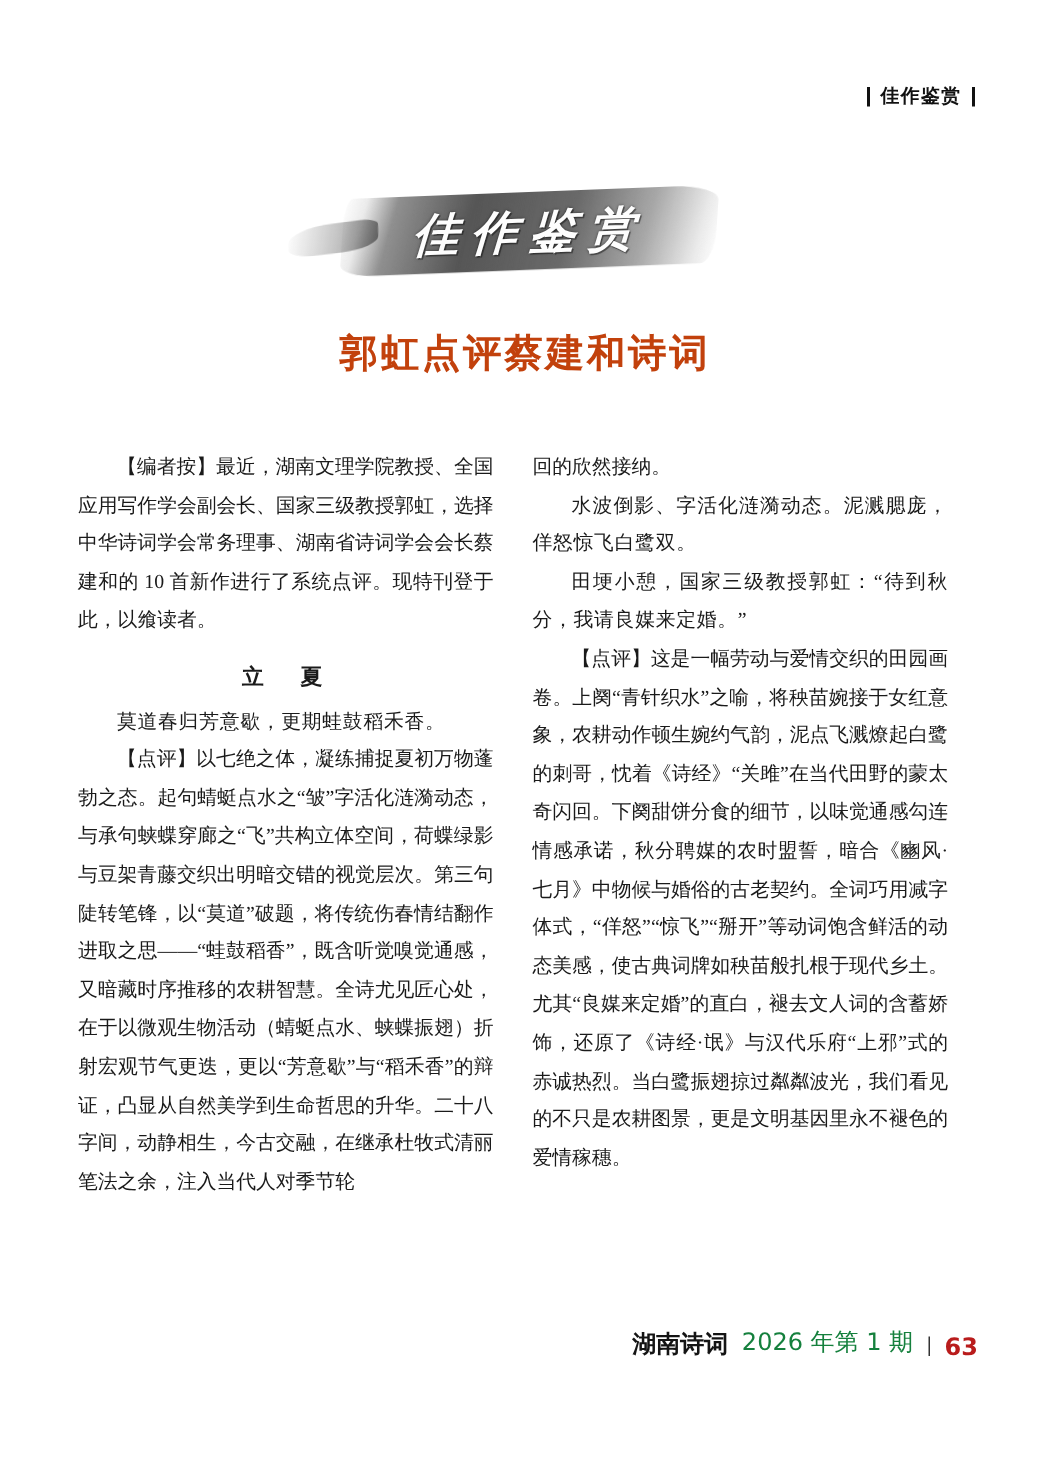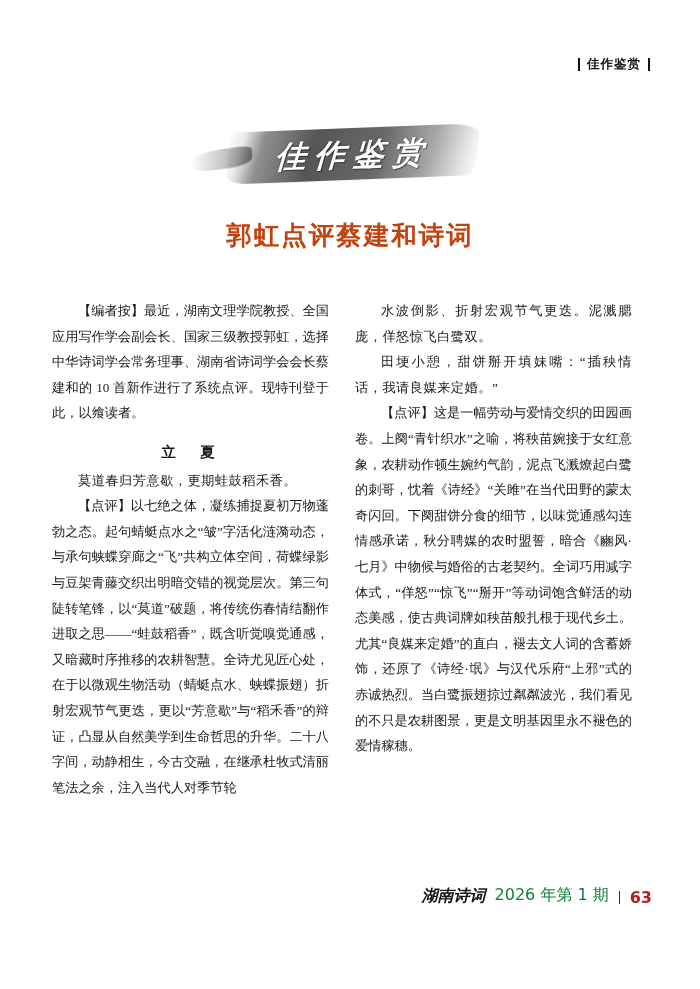--- a/index.html
+++ b/index.html
@@ -141,21 +141,20 @@
     right: 48px;
     display: flex;
     align-items: flex-end;
     gap: 9px;
     font-family: "DejaVu Sans", sans-serif;
   }
   .footer .mag {
     font-family: "DejaVu Serif", serif;
     font-size: 16px;
     font-weight: bold;
-    font-style: italic;
     letter-spacing: 0px;
     color: #141414;
   }
   .footer .issue {
     font-size: 16px;
     color: #15803d;
     padding-bottom: 1px;
   }
   .footer .sep {
     display: inline-block;
@@ -191,22 +190,23 @@
   <div class="body-cols">
 
     <div class="col">
       <p class="p">【编者按】最近，湖南文理学院教授、全国应用写作学会副会长、国家三级教授郭虹，选择中华诗词学会常务理事、湖南省诗词学会会长蔡建和的 10 首新作进行了系统点评。现特刊登于此，以飨读者。</p>
       <div class="sec-title">立　夏</div>
       <p class="verse">莫道春归芳意歇，更期蛙鼓稻禾香。</p>
       <p class="p">【点评】以七绝之体，凝练捕捉夏初万物蓬勃之态。起句蜻蜓点水之“皱”字活化涟漪动态，与承句蛱蝶穿廊之“飞”共构立体空间，荷蝶绿影与豆架青藤交织出明暗交错的视觉层次。第三句陡转笔锋，以“莫道”破题，将传统伤春情结翻作进取之思——“蛙鼓稻香”，既含听觉嗅觉通感，又暗藏时序推移的农耕智慧。全诗尤见匠心处，在于以微观生物活动（蜻蜓点水、蛱蝶振翅）折射宏观节气更迭，更以“芳意歇”与“稻禾香”的辩证，凸显从自然美学到生命哲思的升华。二十八字间，动静相生，今古交融，在继承杜牧式清丽笔法之余，注入当代人对季节轮</p>
     </div>
 
     <div class="col">
-      <p class="verse">水波倒影、折射宏观节气更迭。泥溅腮庞，佯怒惊飞白鹭双。</p>
-      <p class="verse">田埂小憩，甜饼掰开填妹嘴：“插秧情话，我请良媒来定婚。”</p>
+      <p class="p noindent">回的欣然接纳。</p>
+      <p class="verse">水波倒影、字活化涟漪动态。泥溅腮庞，佯怒惊飞白鹭双。</p>
+      <p class="verse">田埂小憩，国家三级教授郭虹：“待到秋分，我请良媒来定婚。”</p>
       <p class="p">【点评】这是一幅劳动与爱情交织的田园画卷。上阕“青针织水”之喻，将秧苗婉接于女红意象，农耕动作顿生婉约气韵，泥点飞溅燎起白鹭的刺哥，忱着《诗经》“关雎”在当代田野的蒙太奇闪回。下阕甜饼分食的细节，以味觉通感勾连情感承诺，秋分聘媒的农时盟誓，暗合《豳风·七月》中物候与婚俗的古老契约。全词巧用减字体式，“佯怒”“惊飞”“掰开”等动词饱含鲜活的动态美感，使古典词牌如秧苗般扎根于现代乡土。尤其“良媒来定婚”的直白，褪去文人词的含蓄娇饰，还原了《诗经·氓》与汉代乐府“上邪”式的赤诚热烈。当白鹭振翅掠过粼粼波光，我们看见的不只是农耕图景，更是文明基因里永不褪色的爱情稼穗。</p>
     </div>
 
   </div>
 
   <div class="footer">
     <span class="mag">湖南诗词</span>
     <span class="issue">2026 年第 1 期</span>
     <span class="sep"></span>
     <span class="pageno">63</span>

